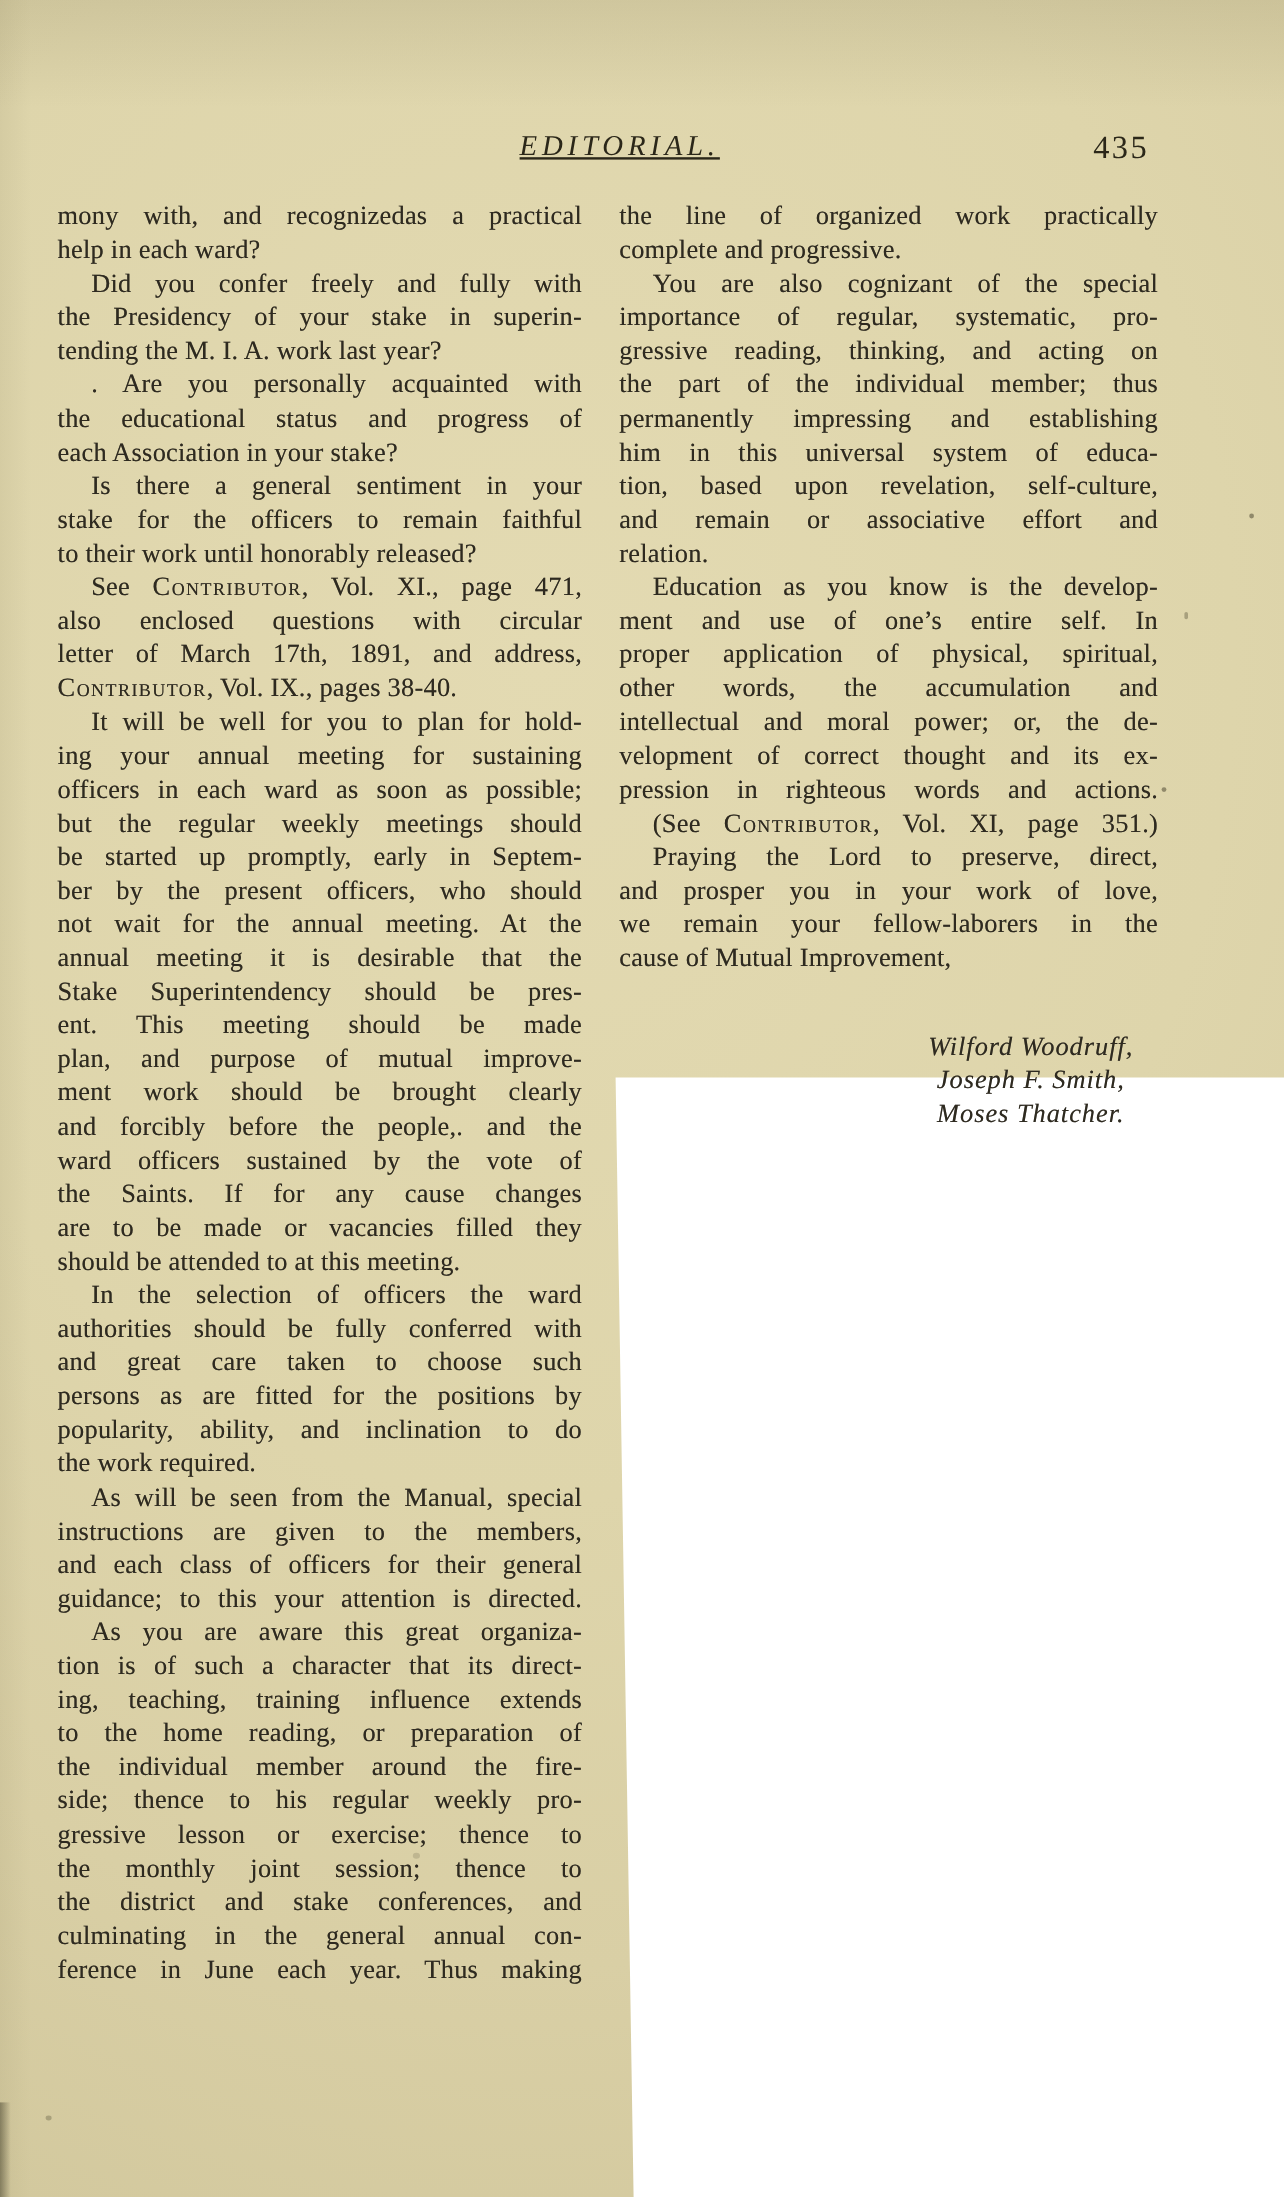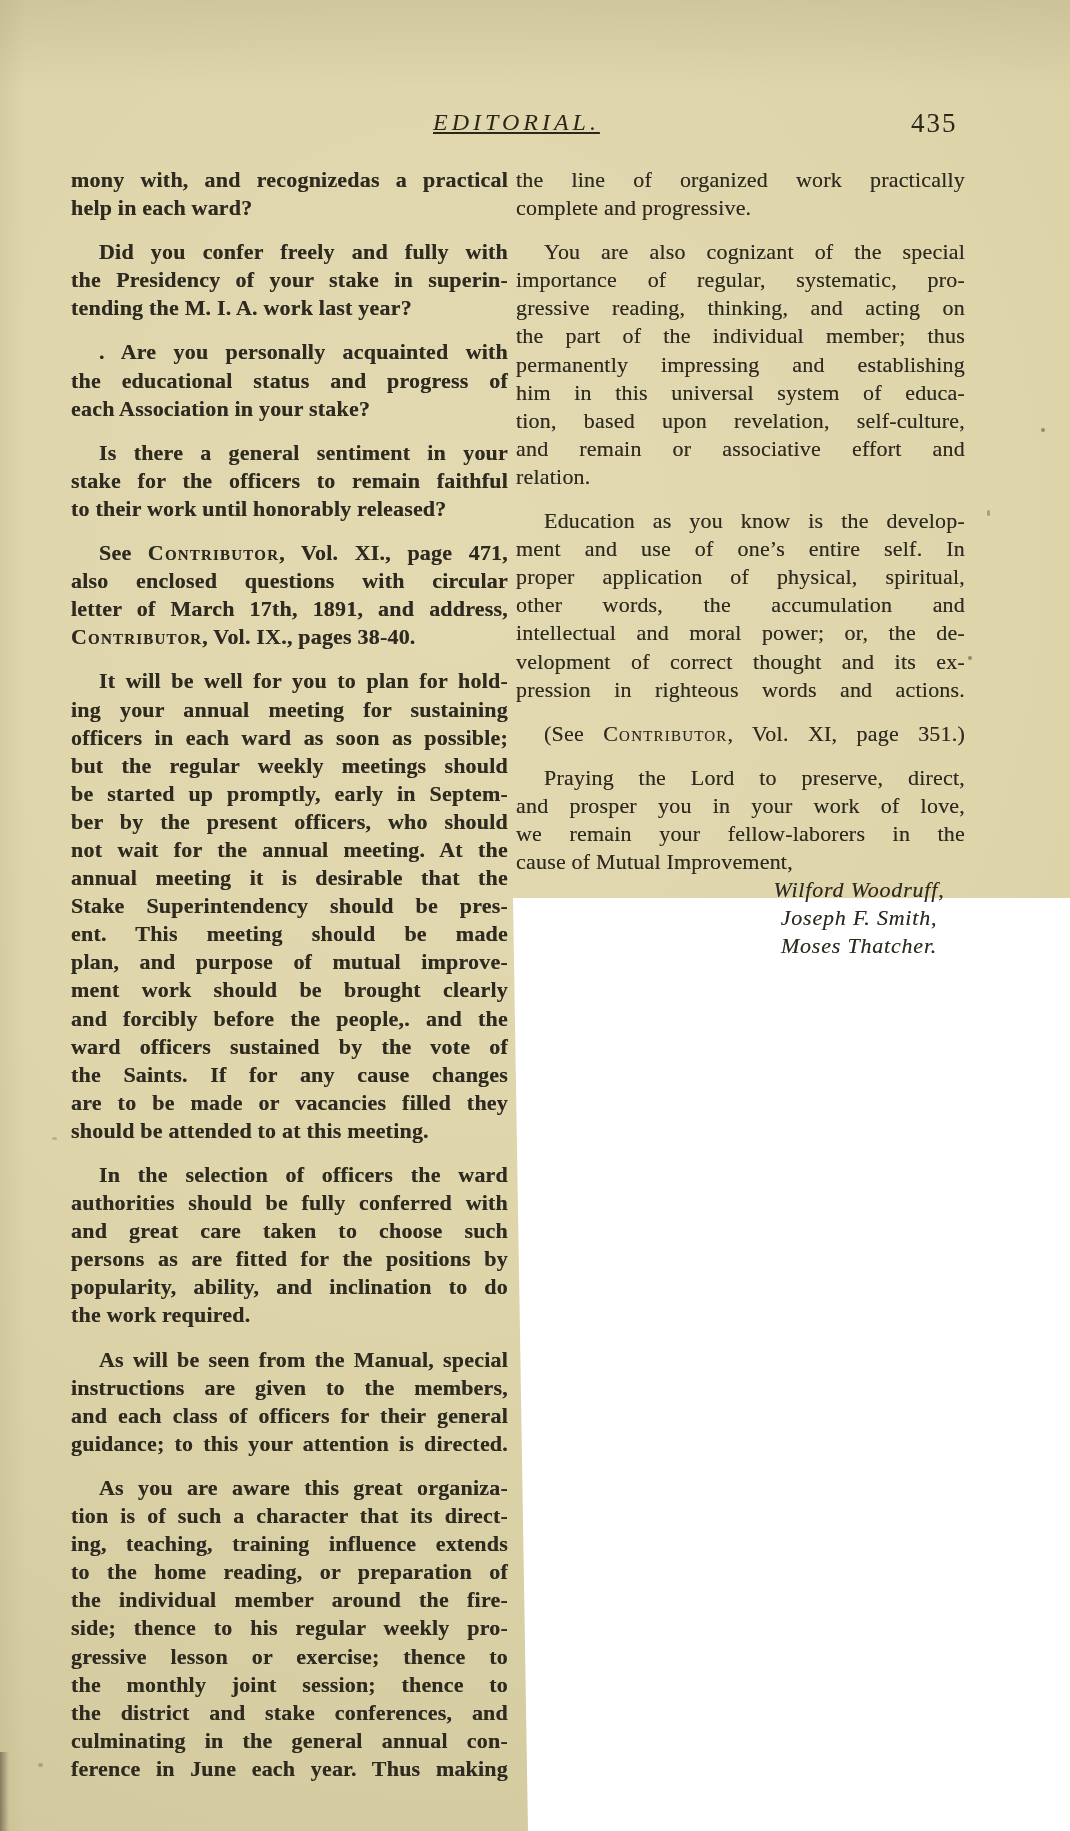--- a/index.html
+++ b/index.html
@@ -32,31 +32,31 @@
     position:absolute;left:433px;top:109px;
     font-style:italic;font-size:24px;letter-spacing:4px;color:#2b2719;
     white-space:nowrap;
     text-decoration:underline;
   }
   .page-num{
     position:absolute;left:911px;top:108px;
     font-size:27px;letter-spacing:2px;color:#2b2719;
   }
   .col{position:absolute;top:166px;}
-  .col-left{left:71px;width:437px;font-weight:bold;}
+  .col-left{left:48px;width:437px;}
   .col-right{left:516px;width:449px;}
   .line{
     height:28.1px;line-height:28.1px;font-size:22px;letter-spacing:.2px;
     text-align:justify;text-align-last:justify;
     text-shadow:0 0 .5px rgba(46,42,32,.55);
   }
   .line.end{text-align-last:left;}
-  .line.in{text-indent:28px;margin-top:16px;}
+  .line.in{text-indent:28px;}
   .sc{font-variant:small-caps;letter-spacing:1.2px;}
-  .sigs{margin-left:208px;width:270px;text-align:center;font-style:italic;}
+  .sigs{margin-left:208px;width:270px;text-align:center;font-style:italic;margin-top:46px;}
   .sigs .line{text-align:center;text-align-last:center;letter-spacing:.8px;}
   .speck{position:absolute;border-radius:50%;background:rgba(80,75,52,.55);}
   .sp1{left:1041px;top:428px;width:4px;height:4px;}
   .sp2{left:987px;top:510px;width:3px;height:6px;border-radius:2px;opacity:.7;}
   .sp3{left:968px;top:656px;width:4px;height:4px;}
   .sp4{left:52px;top:1137px;width:5px;height:3px;opacity:.5;}
   .sp5{left:344px;top:1544px;width:6px;height:5px;opacity:.35;}
   .sp6{left:38px;top:1763px;width:5px;height:4px;opacity:.6;}
 </style>
 </head>

